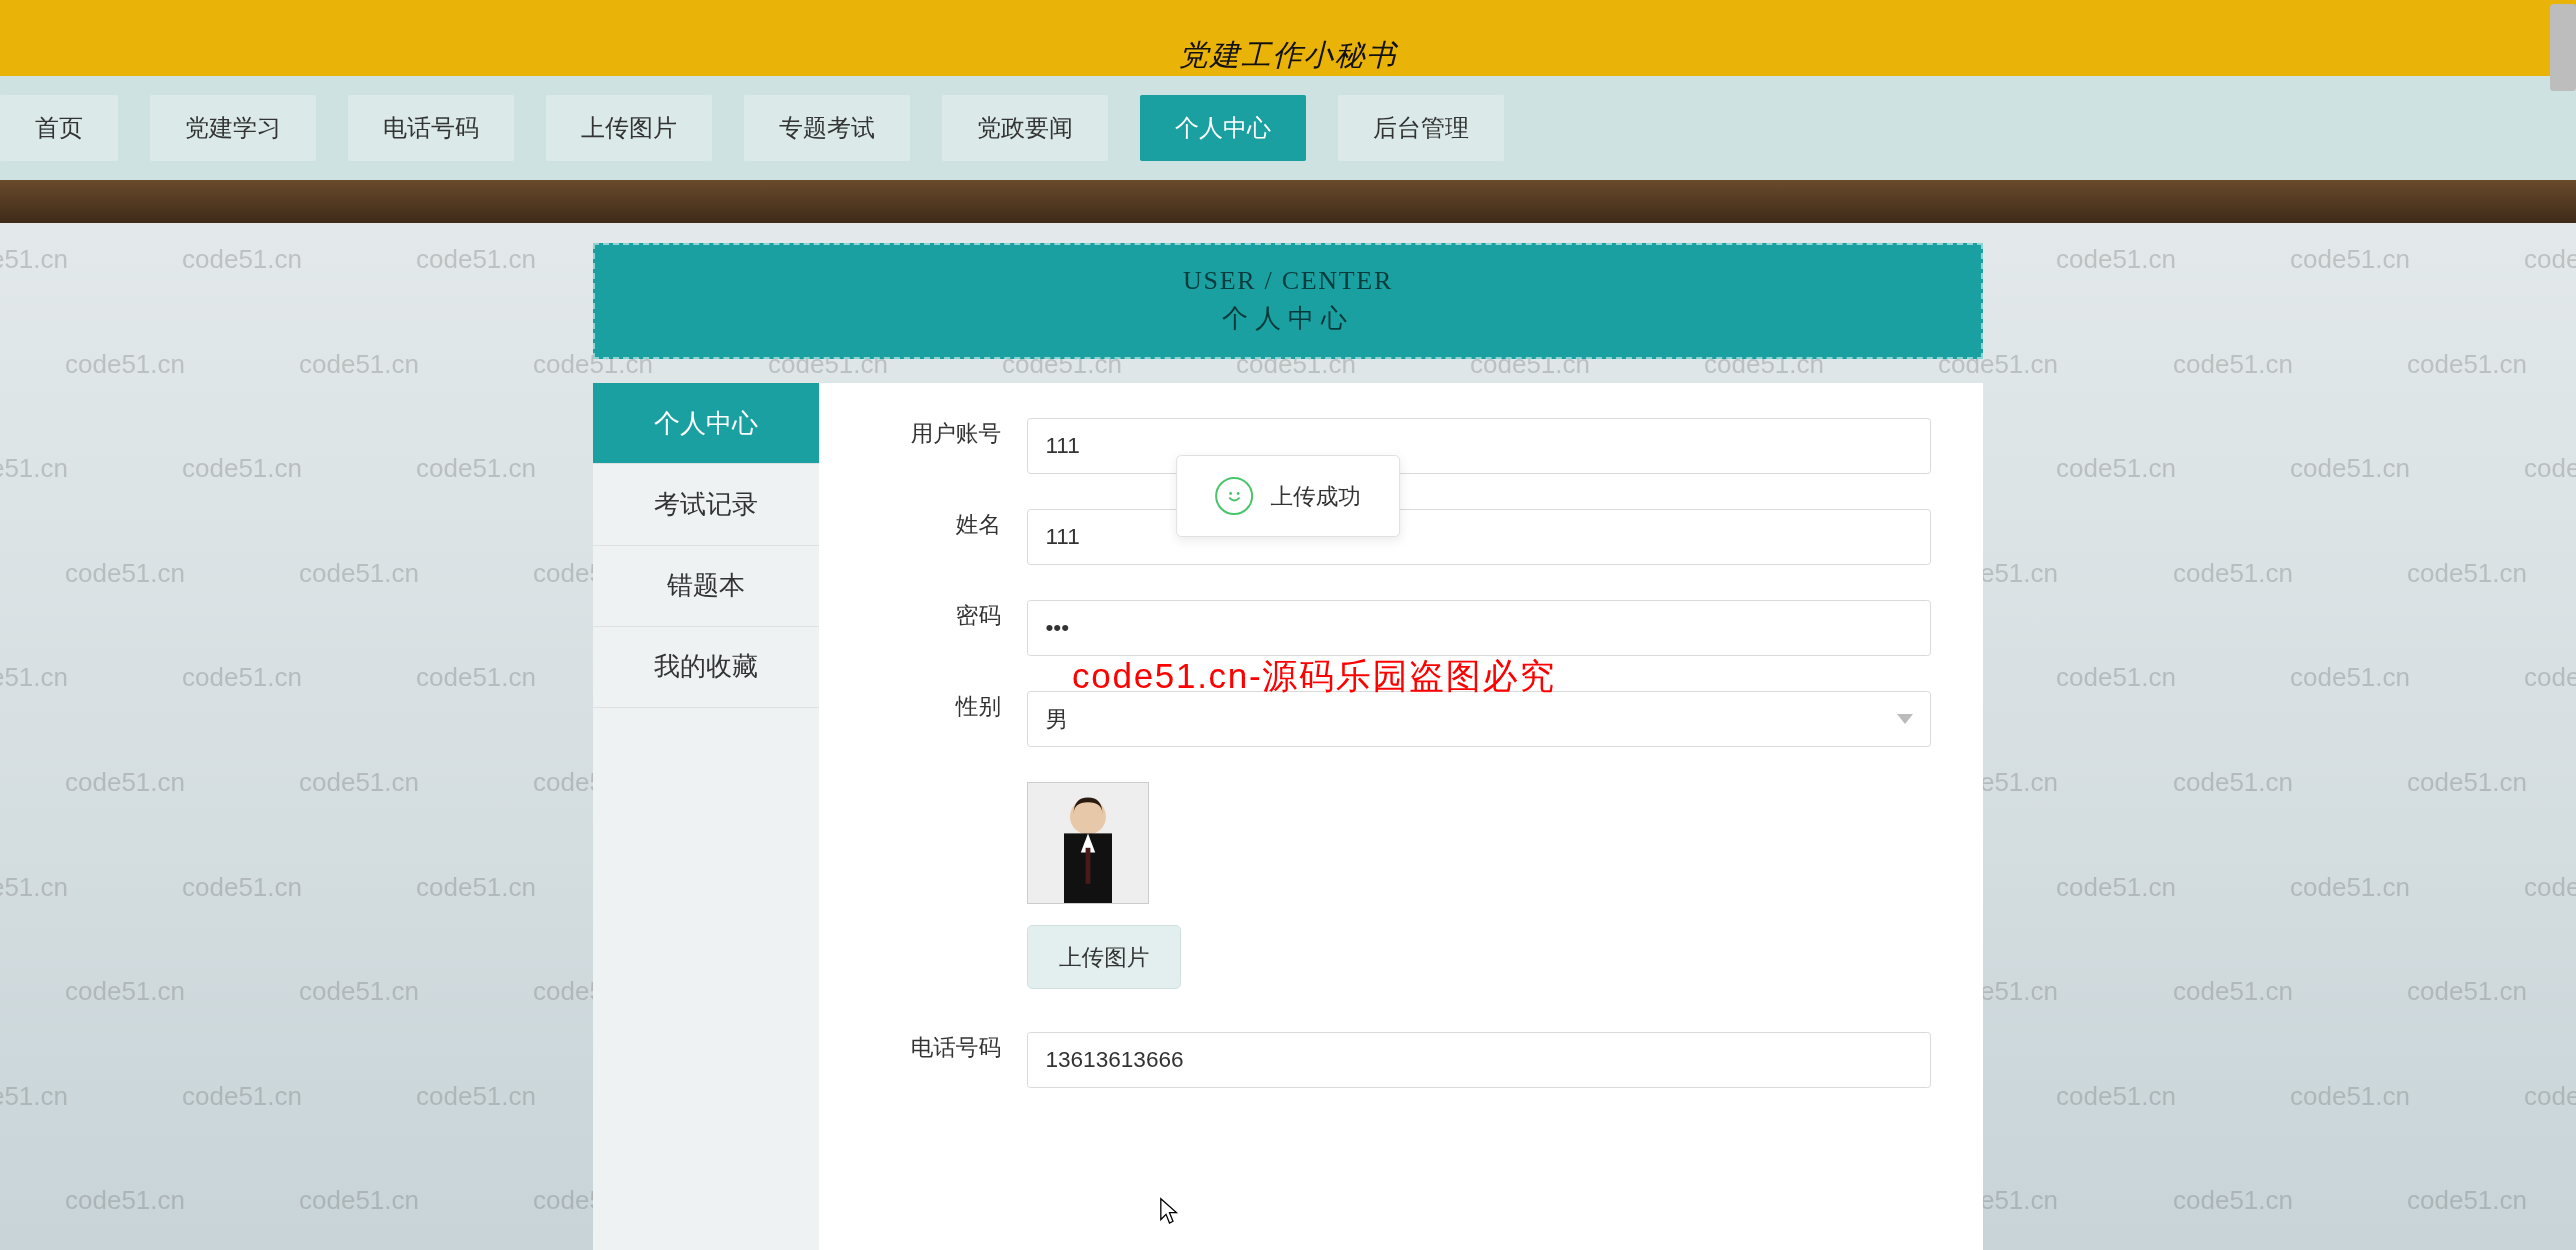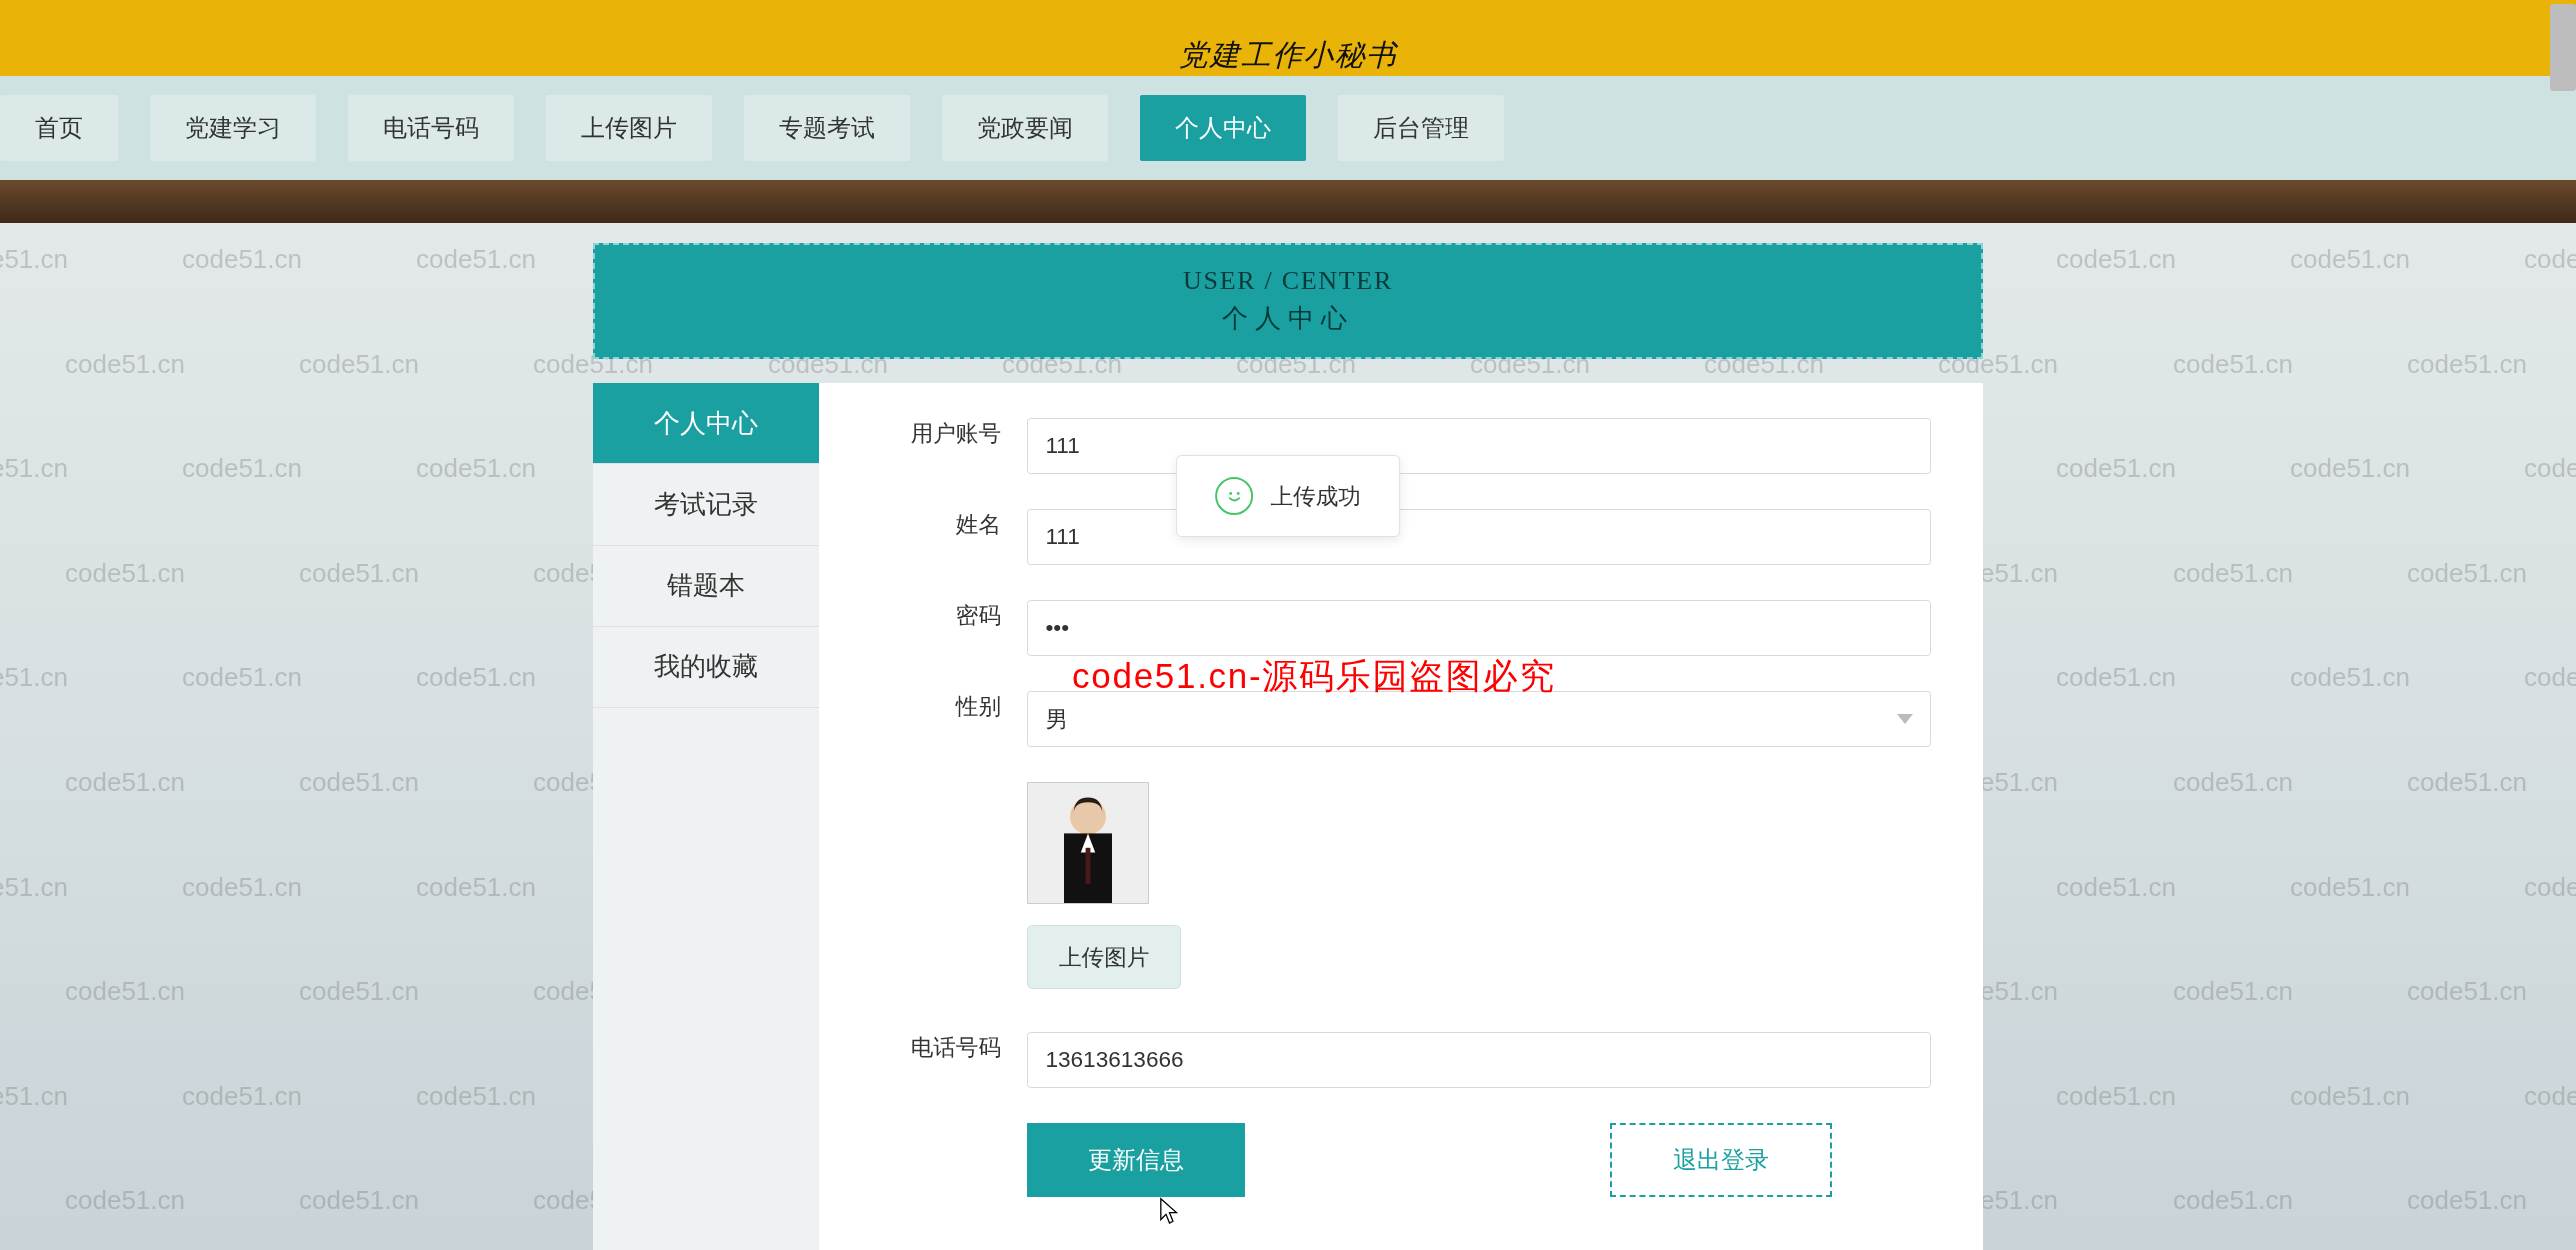--- a/index.html
+++ b/index.html
@@ -511,24 +511,20 @@
         <div class="upload-btn">上传图片</div>
       </div>
 
       <div class="form-row">
         <div class="lbl">电话号码</div>
         <div class="ctrl">
           <input type="text" value="13613613666" style="">
         </div>
       </div>
 
-      <div class="action-row">
-        <button class="btn-update">更新信息</button>
-        <button class="btn-logout">退出登录</button>
-      </div>
 
     </div>
   </div>
 </div>
 
 <div class="toast">
   <div class="ticon">
     <svg viewBox="0 0 24 24">
       <circle cx="8" cy="9" r="1.5" fill="#4ac46a"></circle>
       <circle cx="16" cy="9" r="1.5" fill="#4ac46a"></circle>

